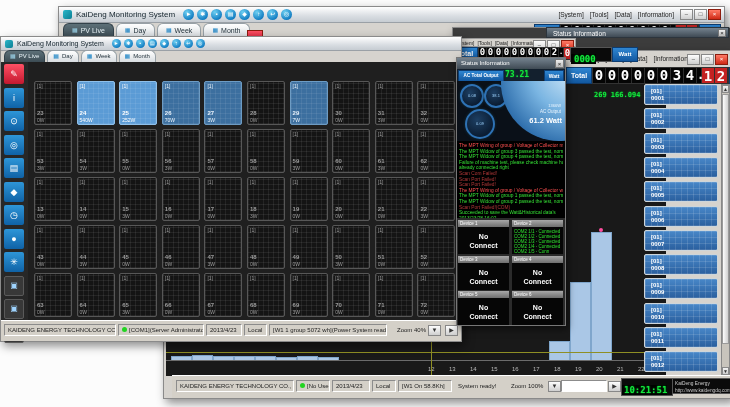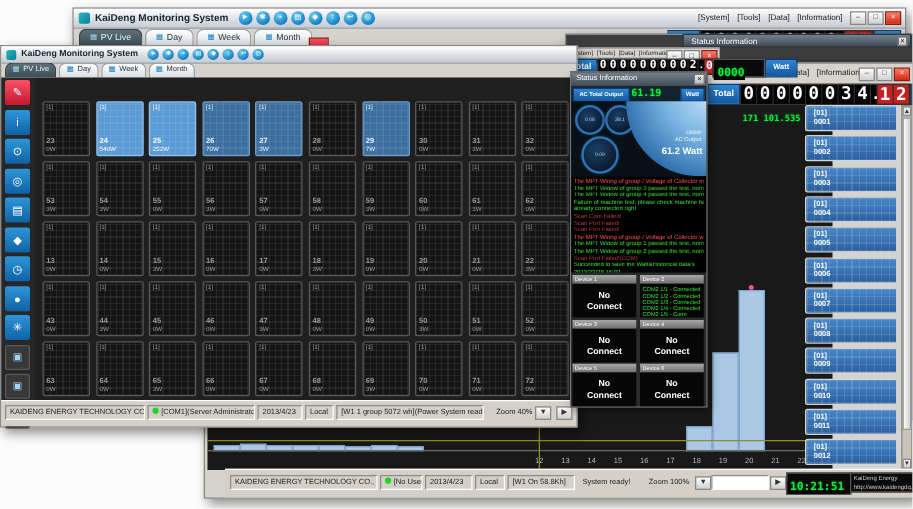--- a/index.html
+++ b/index.html
@@ -1,20 +1,20 @@
 <!DOCTYPE html>
 <html><head>
 <meta charset="utf-8">
 <style>
   html,body{margin:0;padding:0;background:#fff;font-family:"Liberation Sans",sans-serif;}
   #stage{position:relative;width:730px;height:407px;overflow:hidden;background:#fcfcfc;}
   .win{position:absolute;background:#d6d3ce;border:1px solid #8a8a8a;box-shadow:3px 4px 9px rgba(0,0,0,.45);}
   .titlebar{position:absolute;left:0;top:0;right:0;height:15px;background:linear-gradient(#ffffff,#d9dde2 60%,#c6ccd2);border-bottom:1px solid #9aa0a6;display:flex;align-items:center;}
   .logo{width:9px;height:9px;margin:0 4px 0 4px;background:linear-gradient(135deg,#2ab6c9,#0c7f94);border-radius:2px;flex:0 0 auto;}
-  .wtitle{font-size:8px;font-weight:bold;color:#15252e;white-space:nowrap;}
+  .wtitle{font-size:8px;font-weight:normal;color:#15252e;white-space:nowrap;}
   .tb-icons{display:flex;gap:3px;margin-left:8px;}
   .tb-ic{width:11px;height:11px;border-radius:50%;background:radial-gradient(circle at 35% 30%,#6fd0f2,#1580c4 70%,#0b5d97);color:#fff;font-size:6px;line-height:11px;text-align:center;}
   .menubar{position:absolute;display:flex;gap:6px;align-items:center;font-size:6.5px;color:#222;}
   .menubar span{white-space:nowrap;}
   .winctl{display:flex;gap:1px;margin-left:6px;}
   .wc{width:11px;height:9px;font-size:6px;line-height:8px;text-align:center;color:#333;background:linear-gradient(#fdfdfd,#cfcfcf);border:1px solid #888;}
   .wc.close{background:linear-gradient(#ff7a66,#cf2a16);color:#fff;border-color:#8d1d0e;}
   .tabs{position:absolute;display:flex;gap:2px;align-items:flex-end;}
   .tab{height:13px;padding:0 8px;border:1px solid #97a0a6;border-bottom:none;border-radius:6px 6px 0 0;background:linear-gradient(#ffffff,#d8dde1);font-size:7px;line-height:13px;color:#23333c;display:flex;gap:3px;align-items:center;}
   .tab .tic{font-size:6px;color:#1580c4;}
@@ -196,21 +196,21 @@
         <div class="xlab" style="left: 367px; bottom: 4px;">17</div>
         <div class="xlab" style="left: 388px; bottom: 4px;">18</div>
         <div class="xlab" style="left: 409px; bottom: 4px;">19</div>
         <div class="xlab" style="left: 430px; bottom: 4px;">20</div>
         <div class="xlab" style="left: 451px; bottom: 4px;">21</div>
         <div class="xlab" style="left: 472px; bottom: 4px;">22</div>
         <div class="xlab" style="left: 493px; bottom: 4px;">23</div>
         <div class="crossh" style="left: 0px; right: 0px; height: 1px; bottom: 23px;"></div>
         <div class="crossh" style="left: 265px; bottom: 0px; width: 1px; height: 42px;"></div>
       </div>
-    <div class="seg" style="position:absolute;left:430px;top:40px;font-size:7px;background:transparent;">171 101.535</div>
+    <div class="seg" style="position:absolute;left:430px;top:40px;font-size:7px;background:transparent;">269 166.094</div>
     <div id="chanlist" style="position: absolute; left: 480px; top: 33px; width: 76px; height: 292px; overflow: visible;">
         <div class="chan" style="top: 0px;">
           <div>[01]</div>
           <div>0001</div>
         </div>
         <div class="chan" style="top: 24.3px;">
           <div>[01]</div>
           <div>0002</div>
         </div>
         <div class="chan" style="top: 48.6px;">
@@ -256,21 +256,21 @@
         <div class="chan" style="top: 291.6px;">
           <div>[01]</div>
           <div>0013</div>
         </div>
       </div>
     <div class="scroll" style="left:557px;top:33px;height:292px;">
       <div class="sarrow" style="top:0;">▲</div>
       <div class="sthumb" style="top:9px;height:250px;"></div>
       <div class="sarrow" style="bottom:0;">▼</div>
     </div>
-    <div class="sbar" style="left:16px;right:0;bottom:0;height:22px;">
+    <div class="sbar" style="left:8px;right:0;bottom:0;height:22px;">
       <div class="sseg" style="left:4px;top:4px;width:118px;">KAIDENG ENERGY TECHNOLOGY CO., LTD.</div>
       <div class="sseg" style="left:124px;top:4px;width:34px;"><span class="dotg"></span><span>[No User]</span></div>
       <div class="sseg" style="left:160px;top:4px;width:38px;">2013/4/23</div>
       <div class="sseg" style="left:200px;top:4px;width:24px;">Local</div>
       <div class="sseg" style="left:226px;top:4px;width:54px;">[W1 On 58.8Kh]</div>
       <div class="sseg" style="left:282px;top:4px;width:48px;border-color:transparent;">System ready!</div>
       <div class="sseg" style="left:335px;top:4px;width:40px;border-color:transparent;">Zoom 100%</div>
       <div class="wc" style="position:absolute;left:376px;top:5px;">▼</div>
       <div class="sseg" style="left:389px;top:4px;width:46px;background:#fff;"></div>
       <div class="wc" style="position:absolute;left:436px;top:5px;">▶</div>
@@ -632,21 +632,21 @@
       <div class="wc" style="position:absolute;left:427px;top:4px;">▼</div>
       <div class="wc" style="position:absolute;left:444px;top:4px;">▶</div>
     </div>
   </div>
 
   <div id="dlg" style="left:456px;top:57px;width:108px;height:267px;z-index:8;">
     <div class="dtitle"><span>Status Information</span></div>
     <div class="dx">×</div>
     <div style="position:absolute;left:0;top:11px;width:100%;height:12px;background:#13202e;">
       <span class="chip" style="position:absolute;left:1px;top:1px;width:44px;height:10px;font-size:4.6px;line-height:10px;">AC Total Output</span>
-      <span class="seg" style="position:absolute;left:48px;top:1px;font-size:8px;line-height:10px;background:transparent;">61.19</span>
+      <span class="seg" style="position:absolute;left:48px;top:1px;font-size:8px;line-height:10px;background:transparent;">73.21</span>
       <span class="chip" style="position:absolute;right:1px;top:1px;width:18px;height:10px;font-size:5px;line-height:10px;">Watt</span>
     </div>
     <div style="position:absolute;left:0;top:23px;width:100%;height:60px;background:#0a1018;overflow:hidden;">
       <div class="gauge" style="left:3px;top:3px;width:20px;height:20px;font-size:4px;line-height:20px;">0.08</div>
       <div class="gauge" style="left:27px;top:3px;width:20px;height:20px;font-size:4px;line-height:20px;">38.1</div>
       <div class="gauge" style="left:8px;top:28px;width:26px;height:26px;font-size:4px;line-height:26px;">0.09</div>
       <div style="position:absolute;right:-52px;top:-56px;width:116px;height:116px;border-radius:50%;background:radial-gradient(circle at 60% 40%,#cfe7f8 0%,#7ab5e2 40%,#2f6fad 75%,#1c4c80 100%);"></div>
       <div style="position:absolute;right:4px;top:22px;font-size:4px;color:#eaf5ff;">1366W</div>
       <div style="position:absolute;right:4px;top:28px;font-size:4.5px;color:#eaf5ff;">AC Output</div>
       <div style="position:absolute;right:3px;top:35px;font-size:7.5px;font-weight:bold;color:#fff;">61.2 Watt</div>

